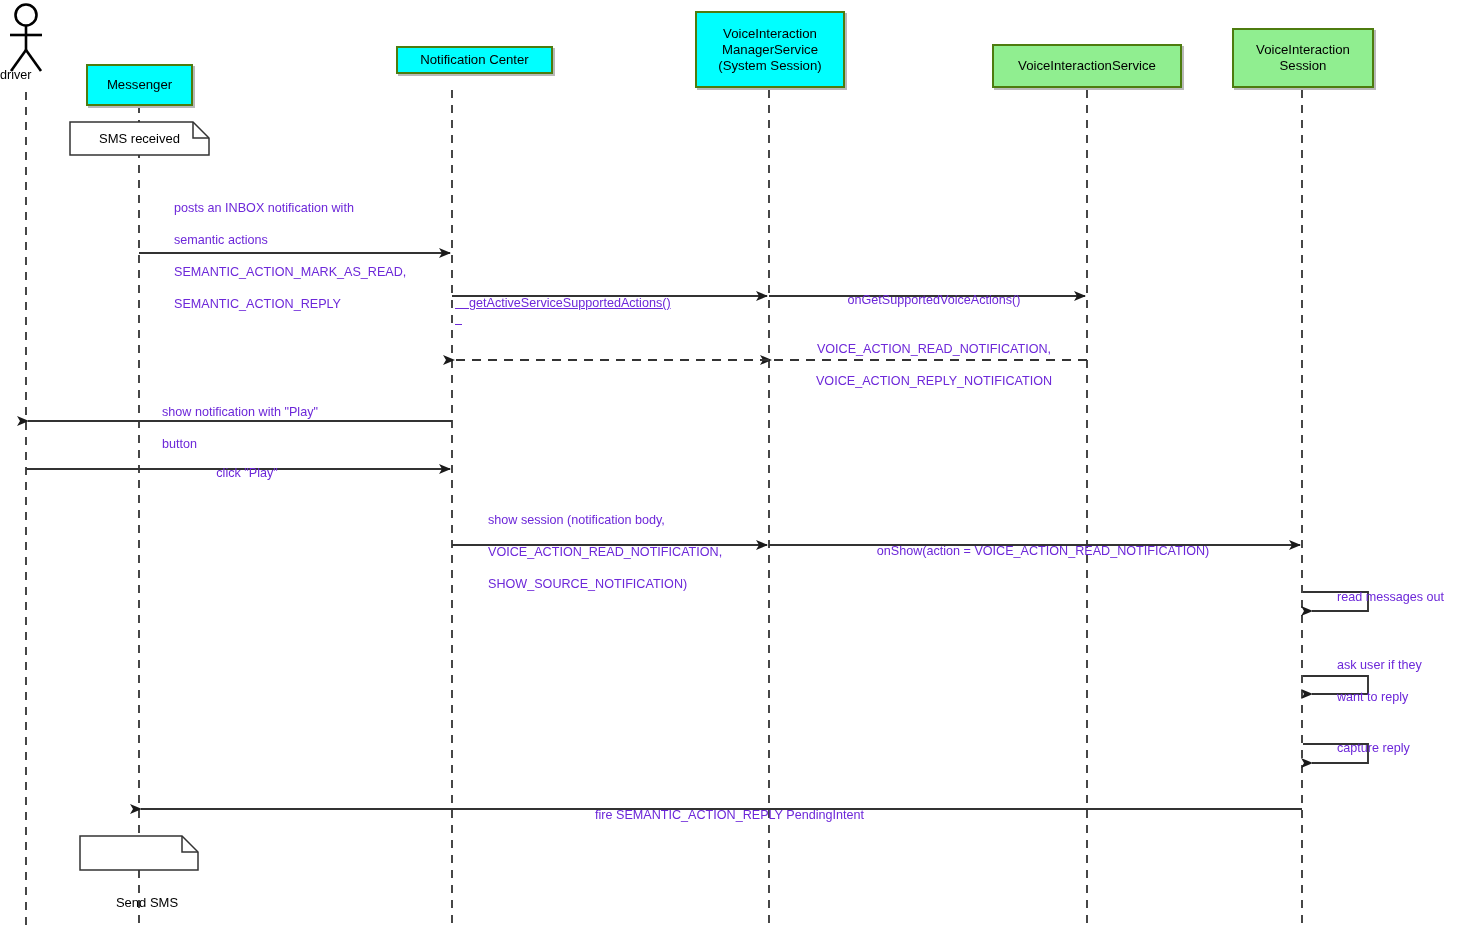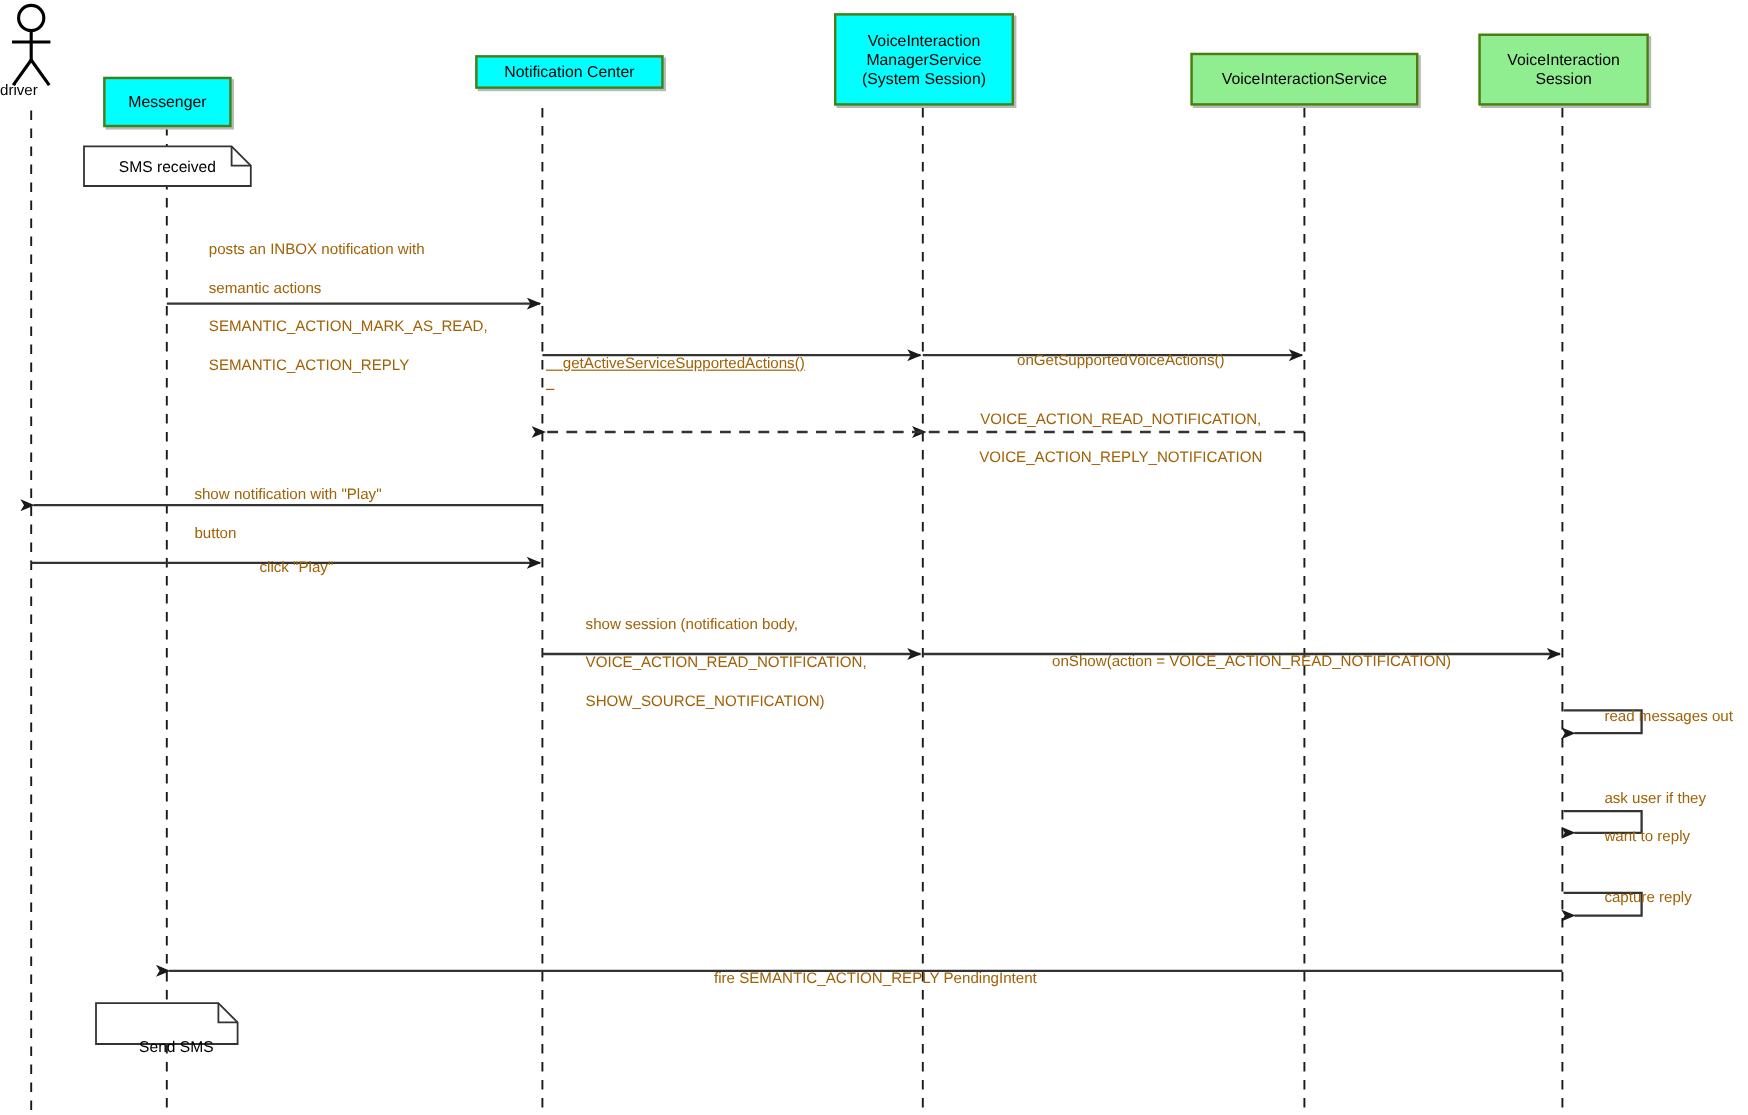--- a/index.html
+++ b/index.html
@@ -1,19 +1,19 @@
 <!DOCTYPE html>
 <html><head>
 <meta charset="utf-8">
 <style>
   html,body{margin:0;padding:0;background:#ffffff;}
   body{width:1457px;height:929px;font-family:"Liberation Sans","DejaVu Sans",sans-serif;color:#000;}
   #canvas{position:relative;width:1457px;height:929px;overflow:hidden;background:#fff;}
   svg#layer{position:absolute;left:0;top:0;width:1457px;height:929px;}
-  .lbl{position:absolute;font-size:12.6px;line-height:16px;color:#a16207;white-space:pre;}
+  .lbl{position:absolute;font-size:12.6px;line-height:16px;color:#6d28d9;white-space:pre;}
   .hdrbox{position:absolute;box-sizing:border-box;border:2px solid #4d7c0f;
           display:flex;align-items:center;justify-content:center;text-align:center;
           font-size:13.2px;line-height:16px;box-shadow:2px 2px 0 #b9b9b9;}
   .cyan{background:#00FFFF;}
   .green{background:#90EE90;}
   .notebox{position:absolute;font-size:13px;line-height:16px;}
   .notetext{position:absolute;left:0;top:0;width:100%;height:100%;
             display:flex;align-items:center;justify-content:center;}
   .actorlabel{position:absolute;font-size:12.6px;}
 </style>
@@ -99,21 +99,21 @@
   </div>
 
   <div class="hdrbox green" style="left:1232px;top:28px;width:142px;height:60px;flex-direction:column;">
     <span>VoiceInteraction</span>
     <span>Session</span>
   </div>
 
   <div class="notebox" style="left:70px;top:122px;width:139px;height:33px;">
     <span class="notetext">SMS received</span>
   </div>
-  <div class="notebox" style="left:80px;top:856px;width:118px;height:34px;padding-left:16px;">
+  <div class="notebox" style="left:80px;top:886px;width:118px;height:34px;padding-left:16px;">
     <span class="notetext">Send SMS</span>
   </div>
 
   <div class="lbl" style="left:160px;top:184px;">
     <span>posts an INBOX notification with</span><br>
     <span>semantic actions</span><br>
     <span>SEMANTIC_ACTION_MARK_AS_READ,</span><br>
     <span>SEMANTIC_ACTION_REPLY</span>
   </div>
 

